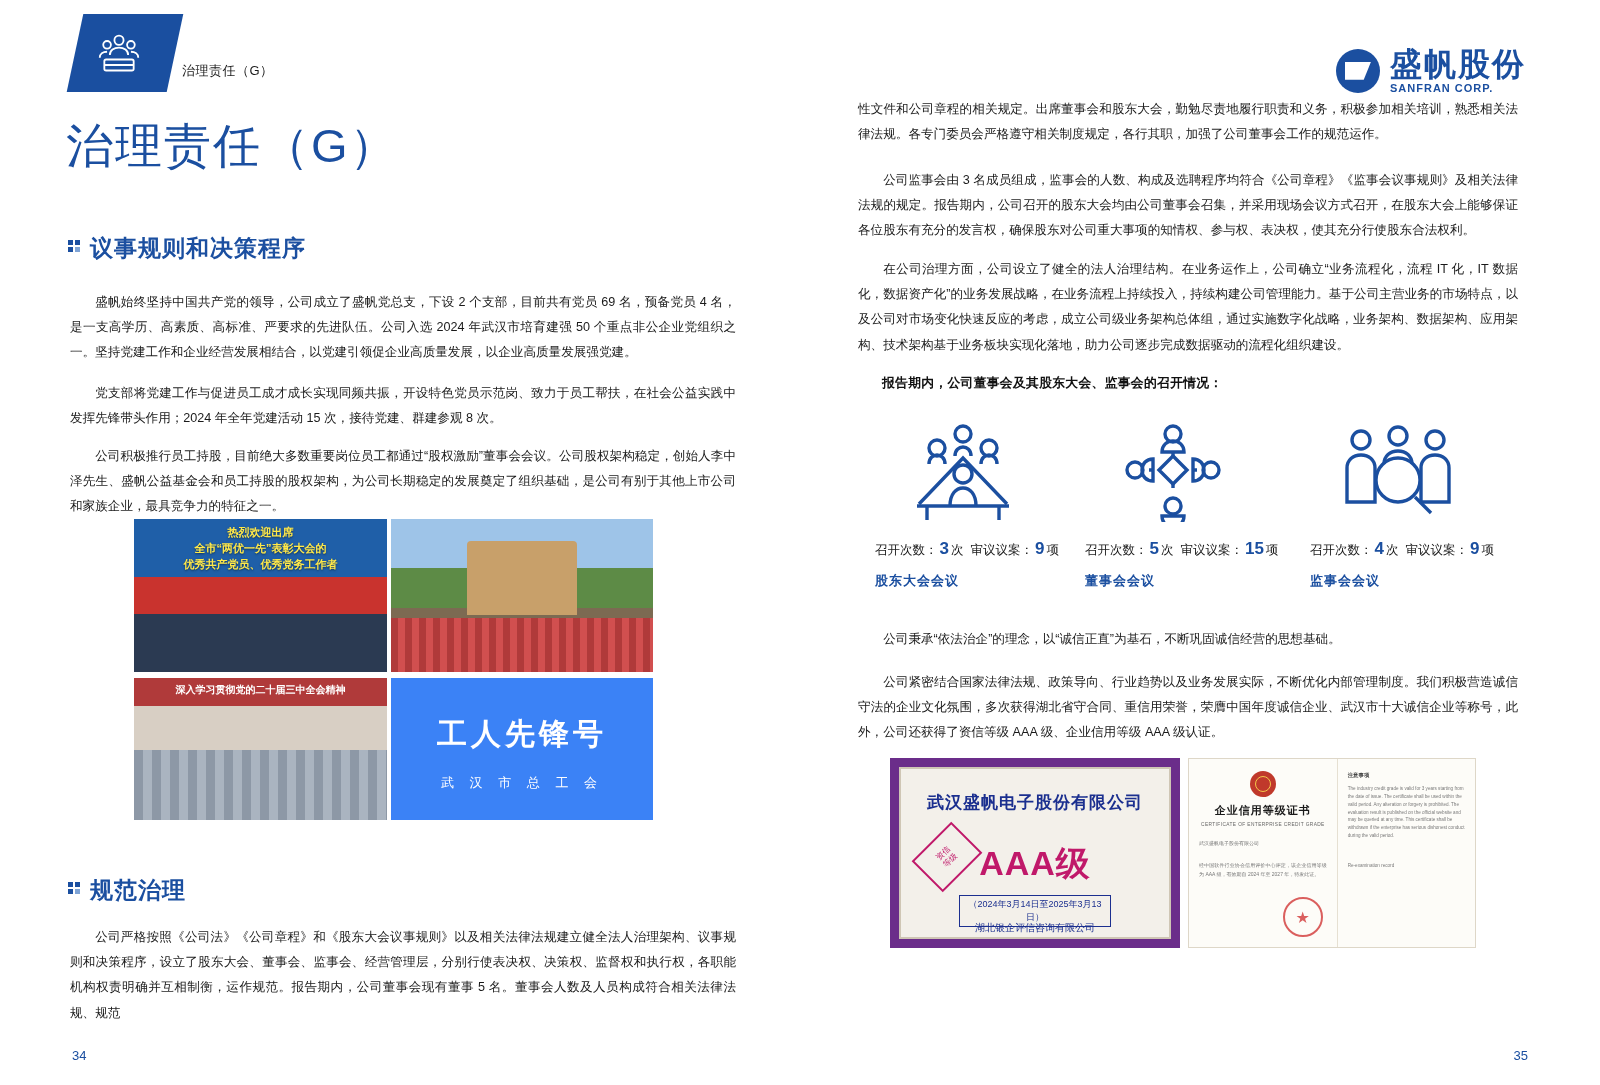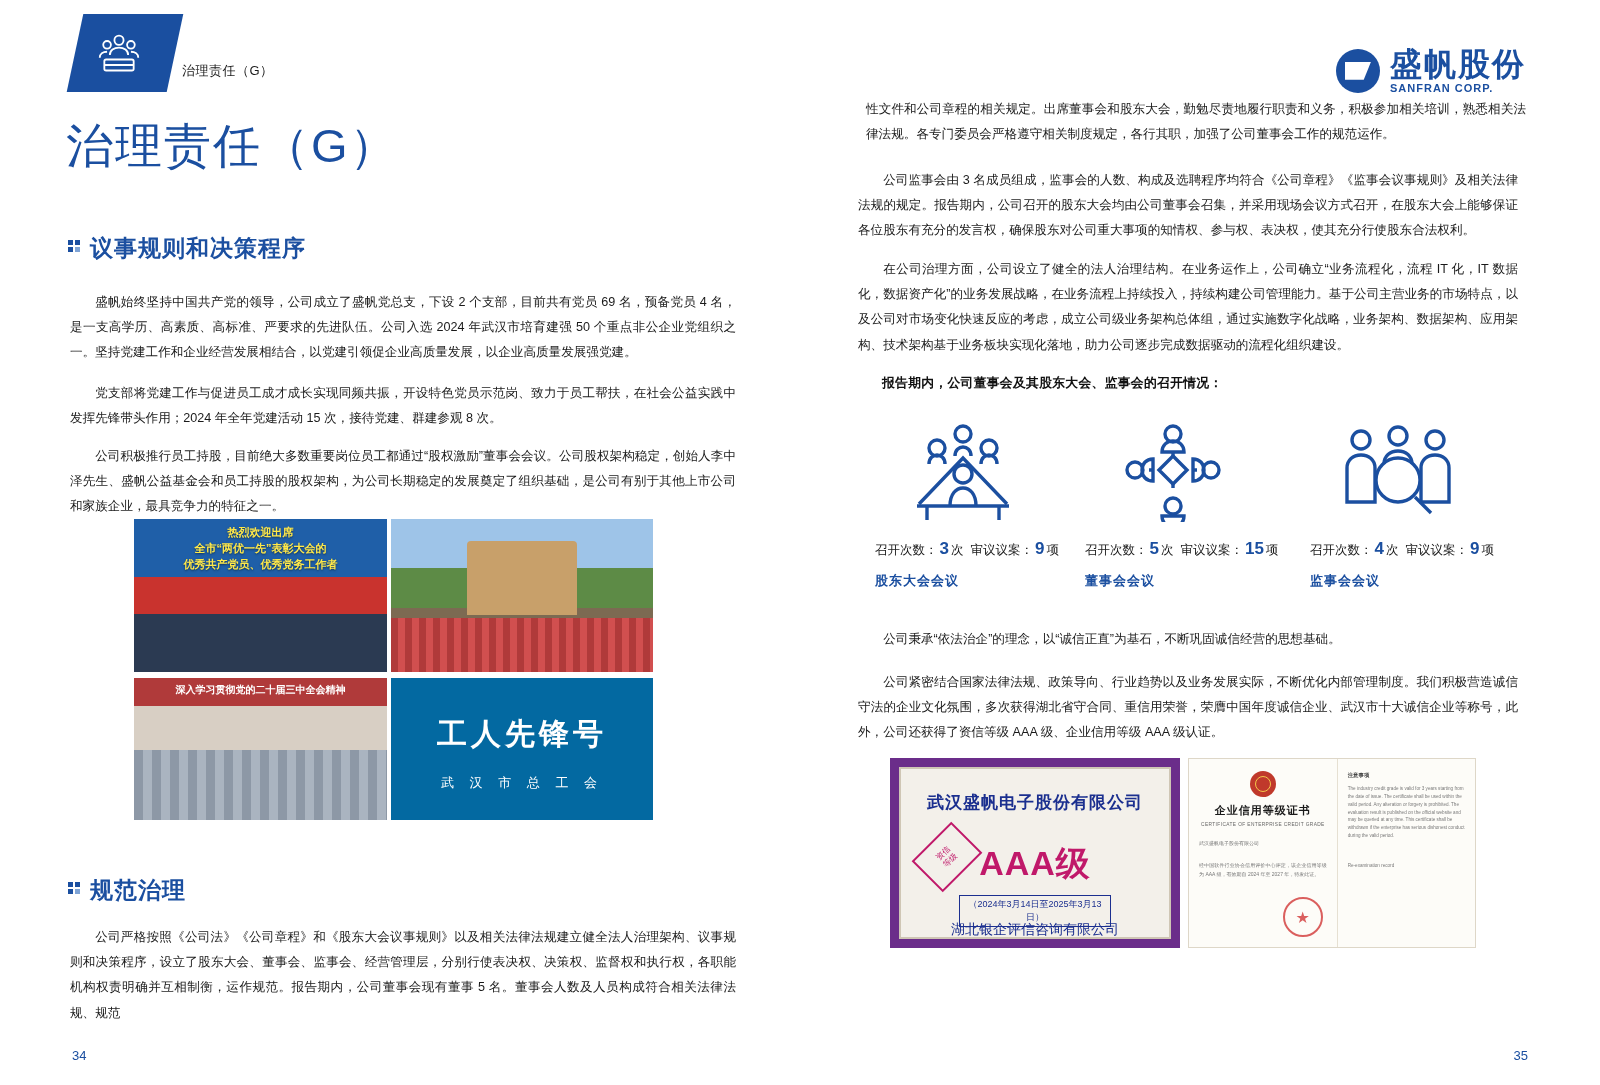--- a/index.html
+++ b/index.html
@@ -87,21 +87,21 @@
 
   p.body-text {
     position: absolute;
     font-size: 12.6px;
     line-height: 2.0;
     color: #1a1a1a;
     margin: 0;
     text-align: justify;
     text-indent: 2em;
   }
-  p.body-text.no-indent { text-indent: 0; margin-left: 8px; }
+  p.body-text.no-indent { text-indent: 0; }
 
   
   .photo {
     position: absolute;
     overflow: hidden;
   }
 
   .page-num {
     position: absolute;
     bottom: 22px;
@@ -240,21 +240,21 @@
     font-size: 9px;
     color: #1b2f8f;
     border: 1px solid #1b2f8f;
     margin: 0 58px;
     padding: 2px 0;
   }
   .cert-a-org {
     position: absolute;
     top: 152px; left: 0; right: 0;
     text-align: center;
-    font-size: 14px;
+    font-size: 10px;
     color: #1b2f8f;
   }
 
   .cert-b {
     position: absolute;
     left: 1188px; top: 758px;
     width: 288px; height: 190px;
     background: #fdfcf8;
     border: 1px solid #ded7c8;
     display: flex;
@@ -350,21 +350,21 @@
   }
   .ph3 { background: linear-gradient(#b03a3a 0 20%, #d8cfc4 20% 100%); }
   .ph3-banner {
     position:absolute; left:0; right:0; top:5px;
     text-align:center; color:#fff; font-size:10px; font-weight:bold;
   }
   .ph3-crowd {
     position:absolute; left:0; right:0; bottom:0; height:70px;
     background: repeating-linear-gradient(90deg,#8d98a6 0 9px,#aab4c0 9px 18px);
   }
-  .ph4 { background: #0369a1; }
+  .ph4 { background: #3b82f6; }
   .ph4-title {
     position:absolute; left:0; right:0; top:36px;
     text-align:center; color:#fff; font-weight:bold;
     font-size:30px; letter-spacing:4px;
   }
   .ph4-sub {
     position:absolute; left:0; right:0; bottom:28px;
     text-align:center; color:#fff; font-size:13px; letter-spacing:6px;
   }
 </style>

